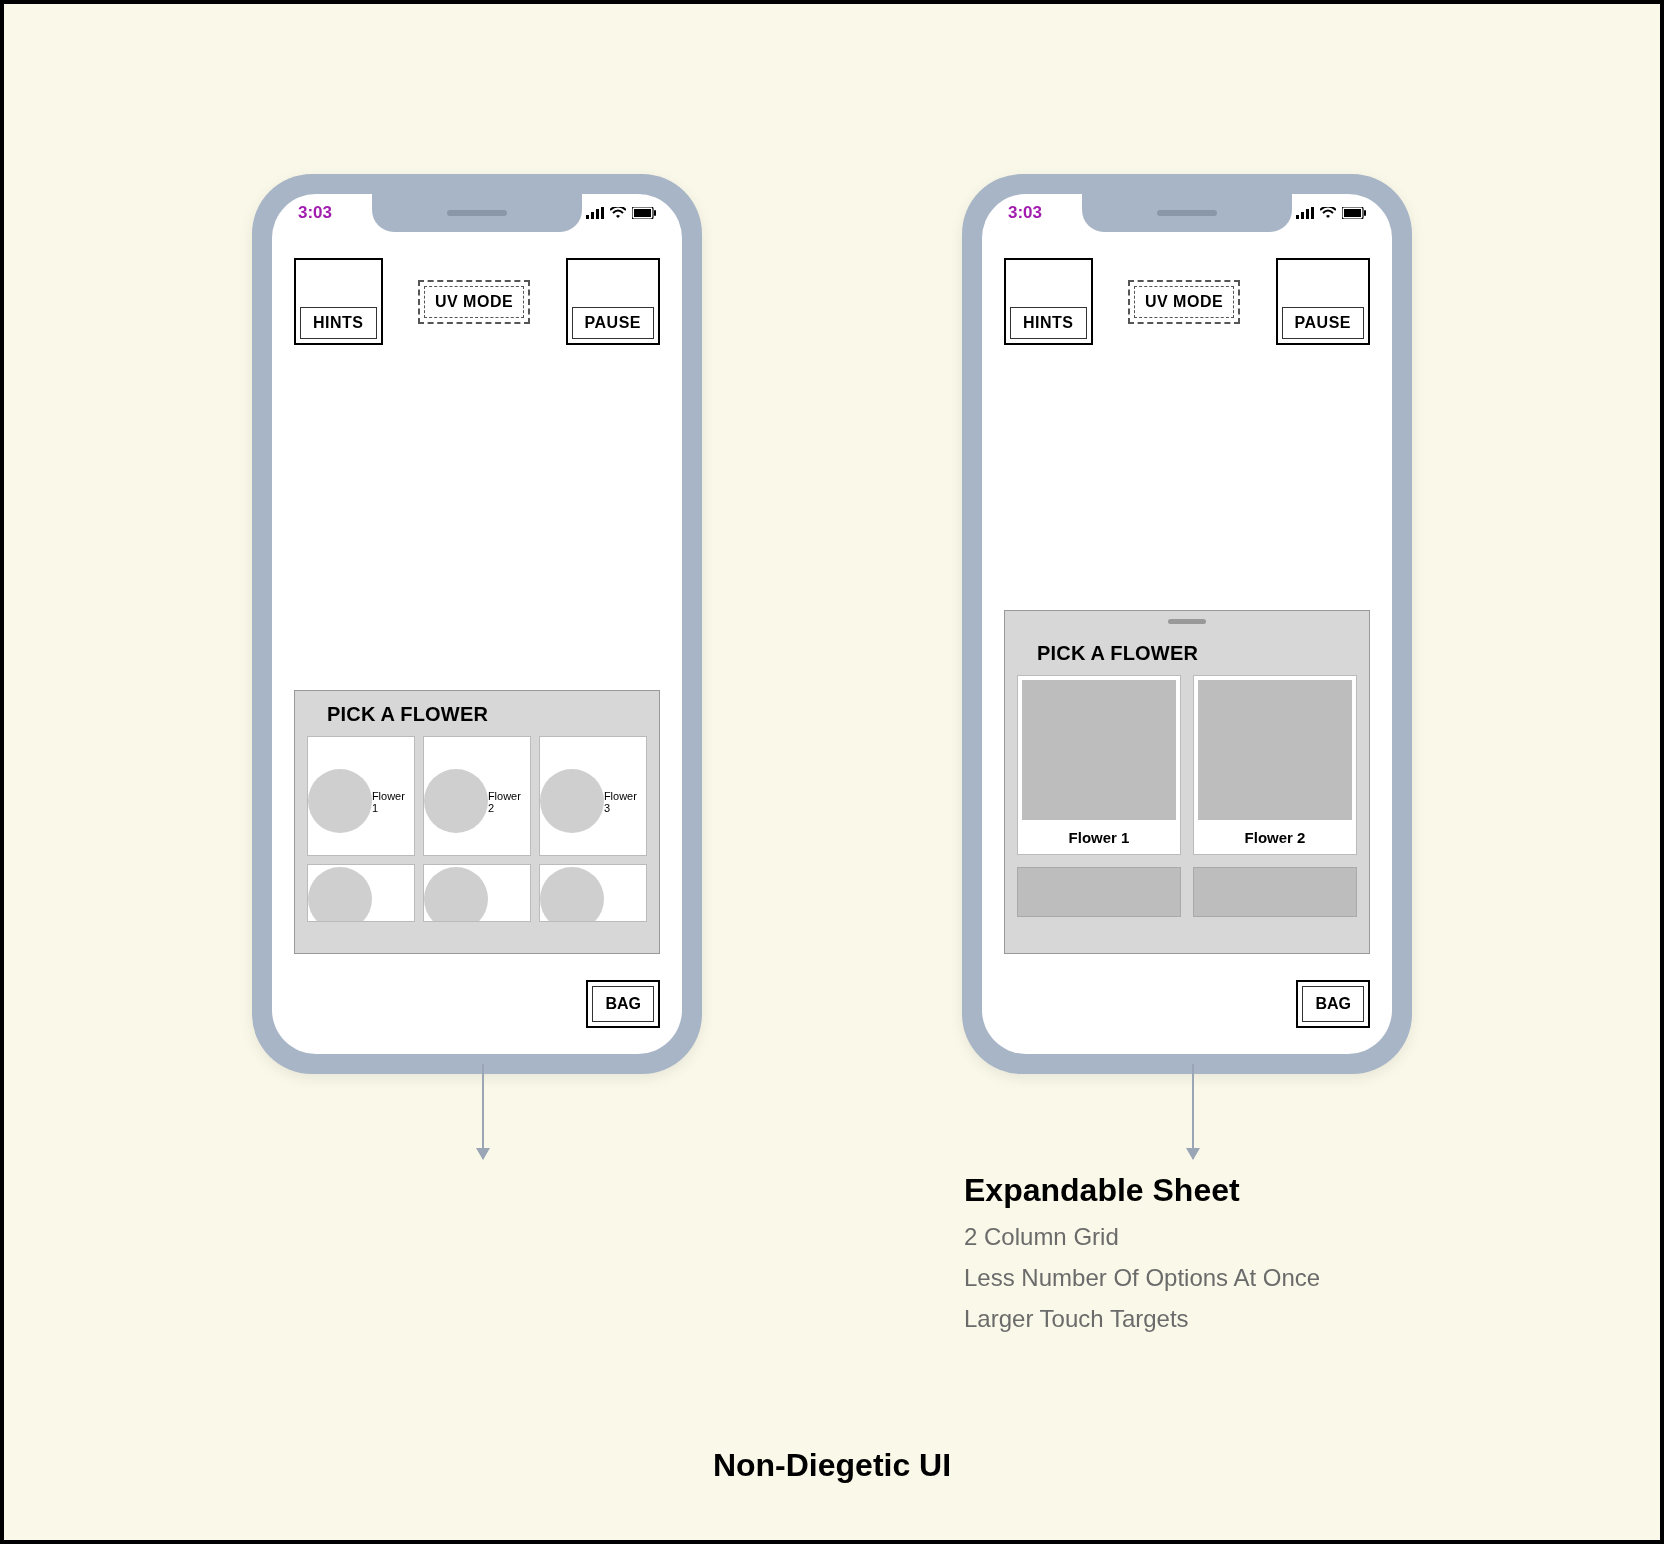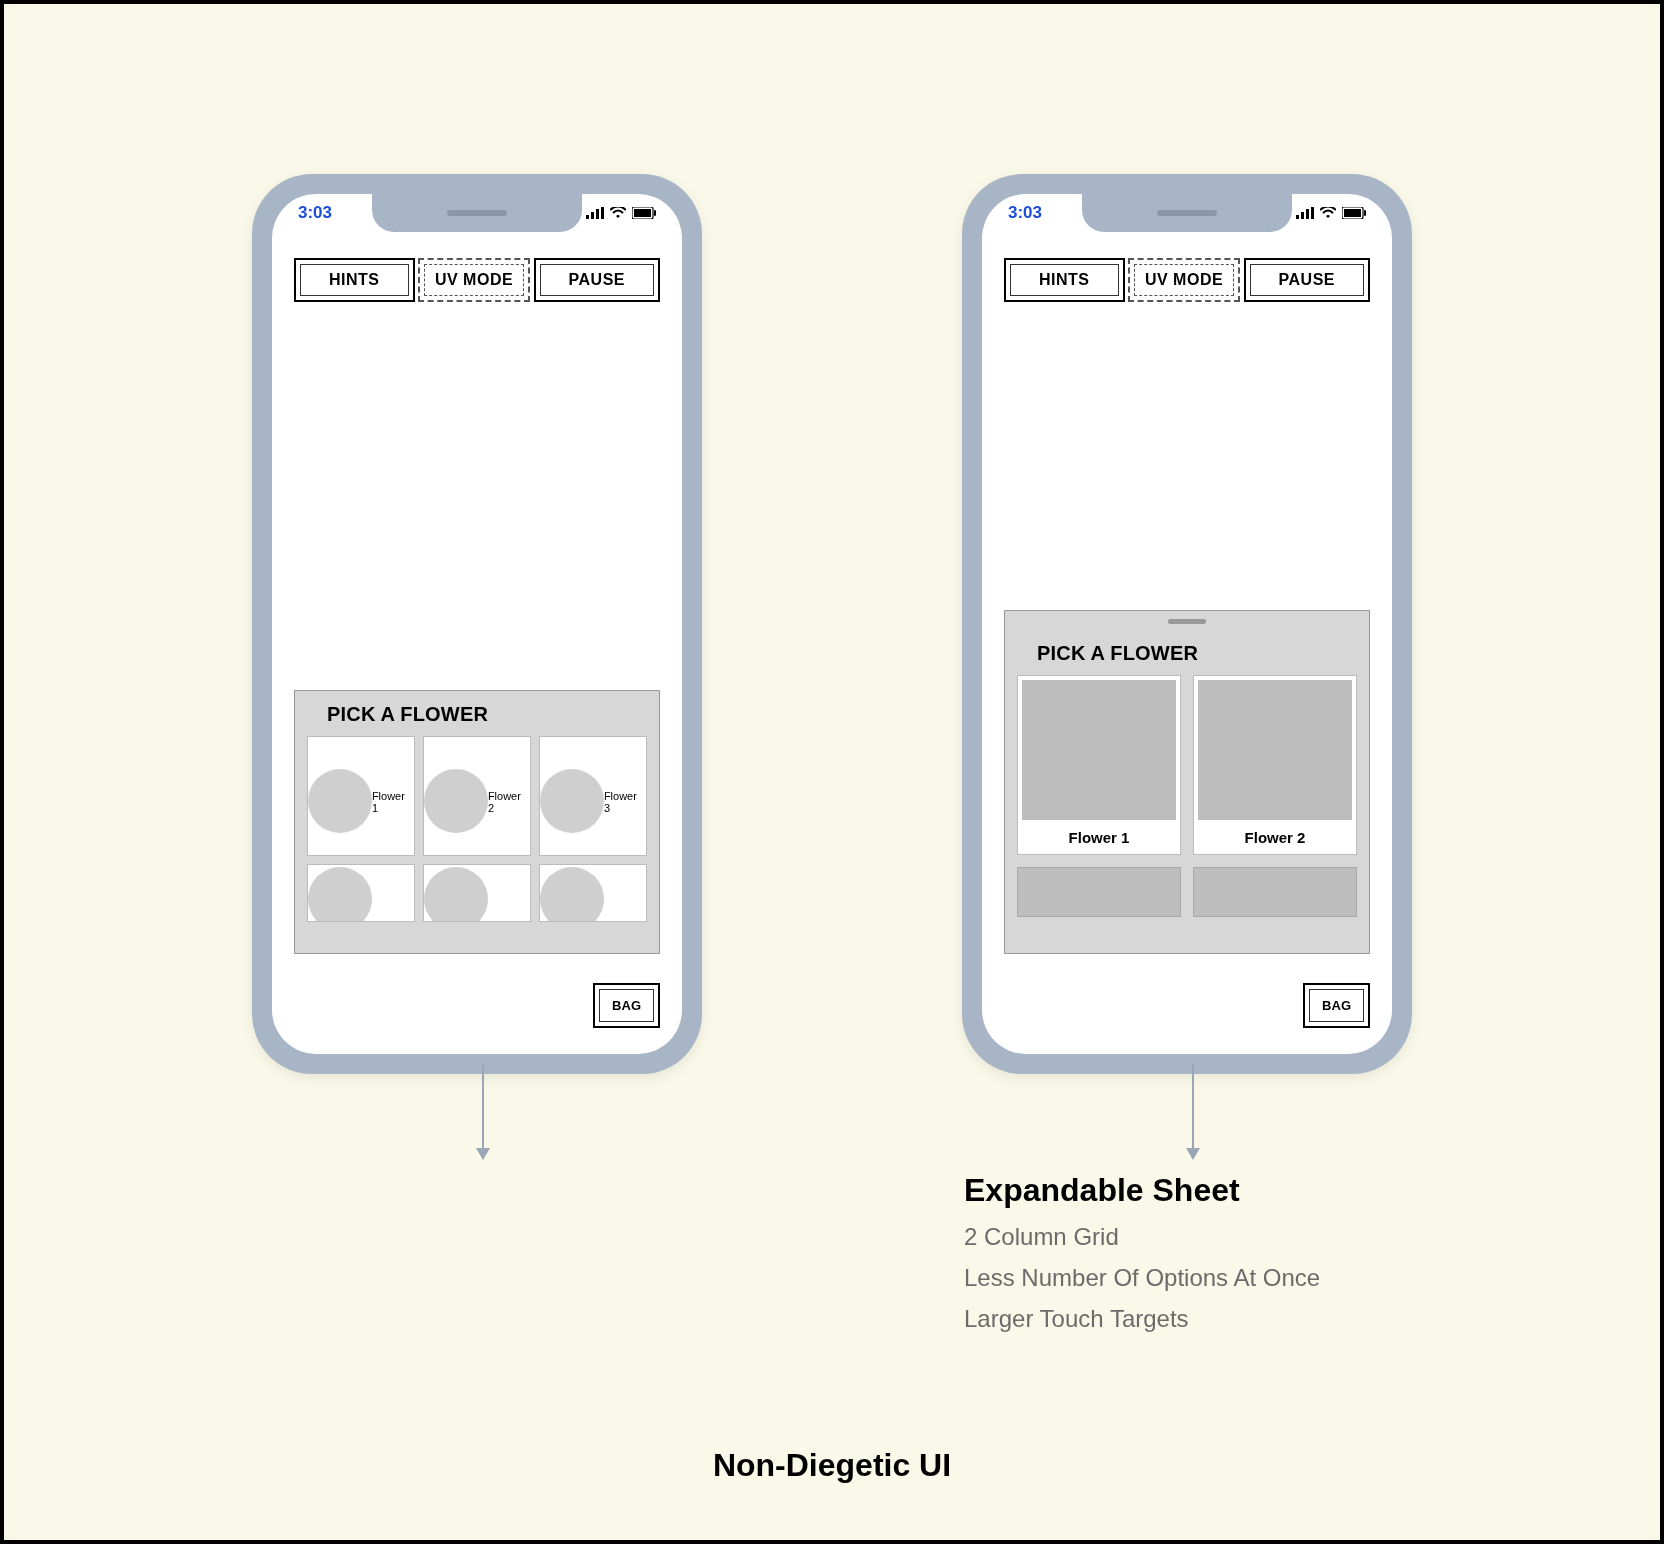--- a/index.html
+++ b/index.html
@@ -59,42 +59,43 @@
   .statusbar {
     position: absolute;
     top: 0; left: 0; right: 0;
     height: 38px;
     display: flex;
     justify-content: space-between;
     align-items: center;
     padding: 0 26px;
     font-size: 17px;
     font-weight: 600;
-    color: #1d4ed8;
+    color: #a21caf;
   }
   .status-icons { display:flex; align-items:center; gap:6px; }
   .status-icons svg { display:block; }
   .hud {
     position: absolute;
     top: 64px; left: 22px; right: 22px;
     display: flex;
     justify-content: space-between;
     align-items: center;
   }
   .hud-btn {
     border: 2px solid #000;
     background: #fff;
     padding: 4px;
   }
   .hud-btn-inner {
     border: 1px solid #333;
-    padding: 6px 28px;
+    padding: 6px 12px;
     font-size: 16px;
     font-weight: 700;
     letter-spacing: .5px;
+    margin-top: 43px;
   }
   .hud-dashed {
     border: 2px dashed #555;
     padding: 4px;
   }
   .hud-dashed-inner {
     border: 1px dashed #555;
     padding: 6px 10px;
     font-size: 16px;
     font-weight: 700;
@@ -105,21 +106,21 @@
     position: absolute;
     right: 22px;
     bottom: 26px;
     border: 2px solid #000;
     background: #fff;
     padding: 4px;
   }
   .bag-btn-inner {
     border: 1px solid #333;
     padding: 8px 12px;
-    font-size: 13px;
+    font-size: 16px;
     font-weight: 700;
   }
   
   .sheet {
     position: absolute;
     left: 22px; right: 22px;
     background: #d7d7d7;
     border: 1px solid #999;
   }
   .sheet-static {

